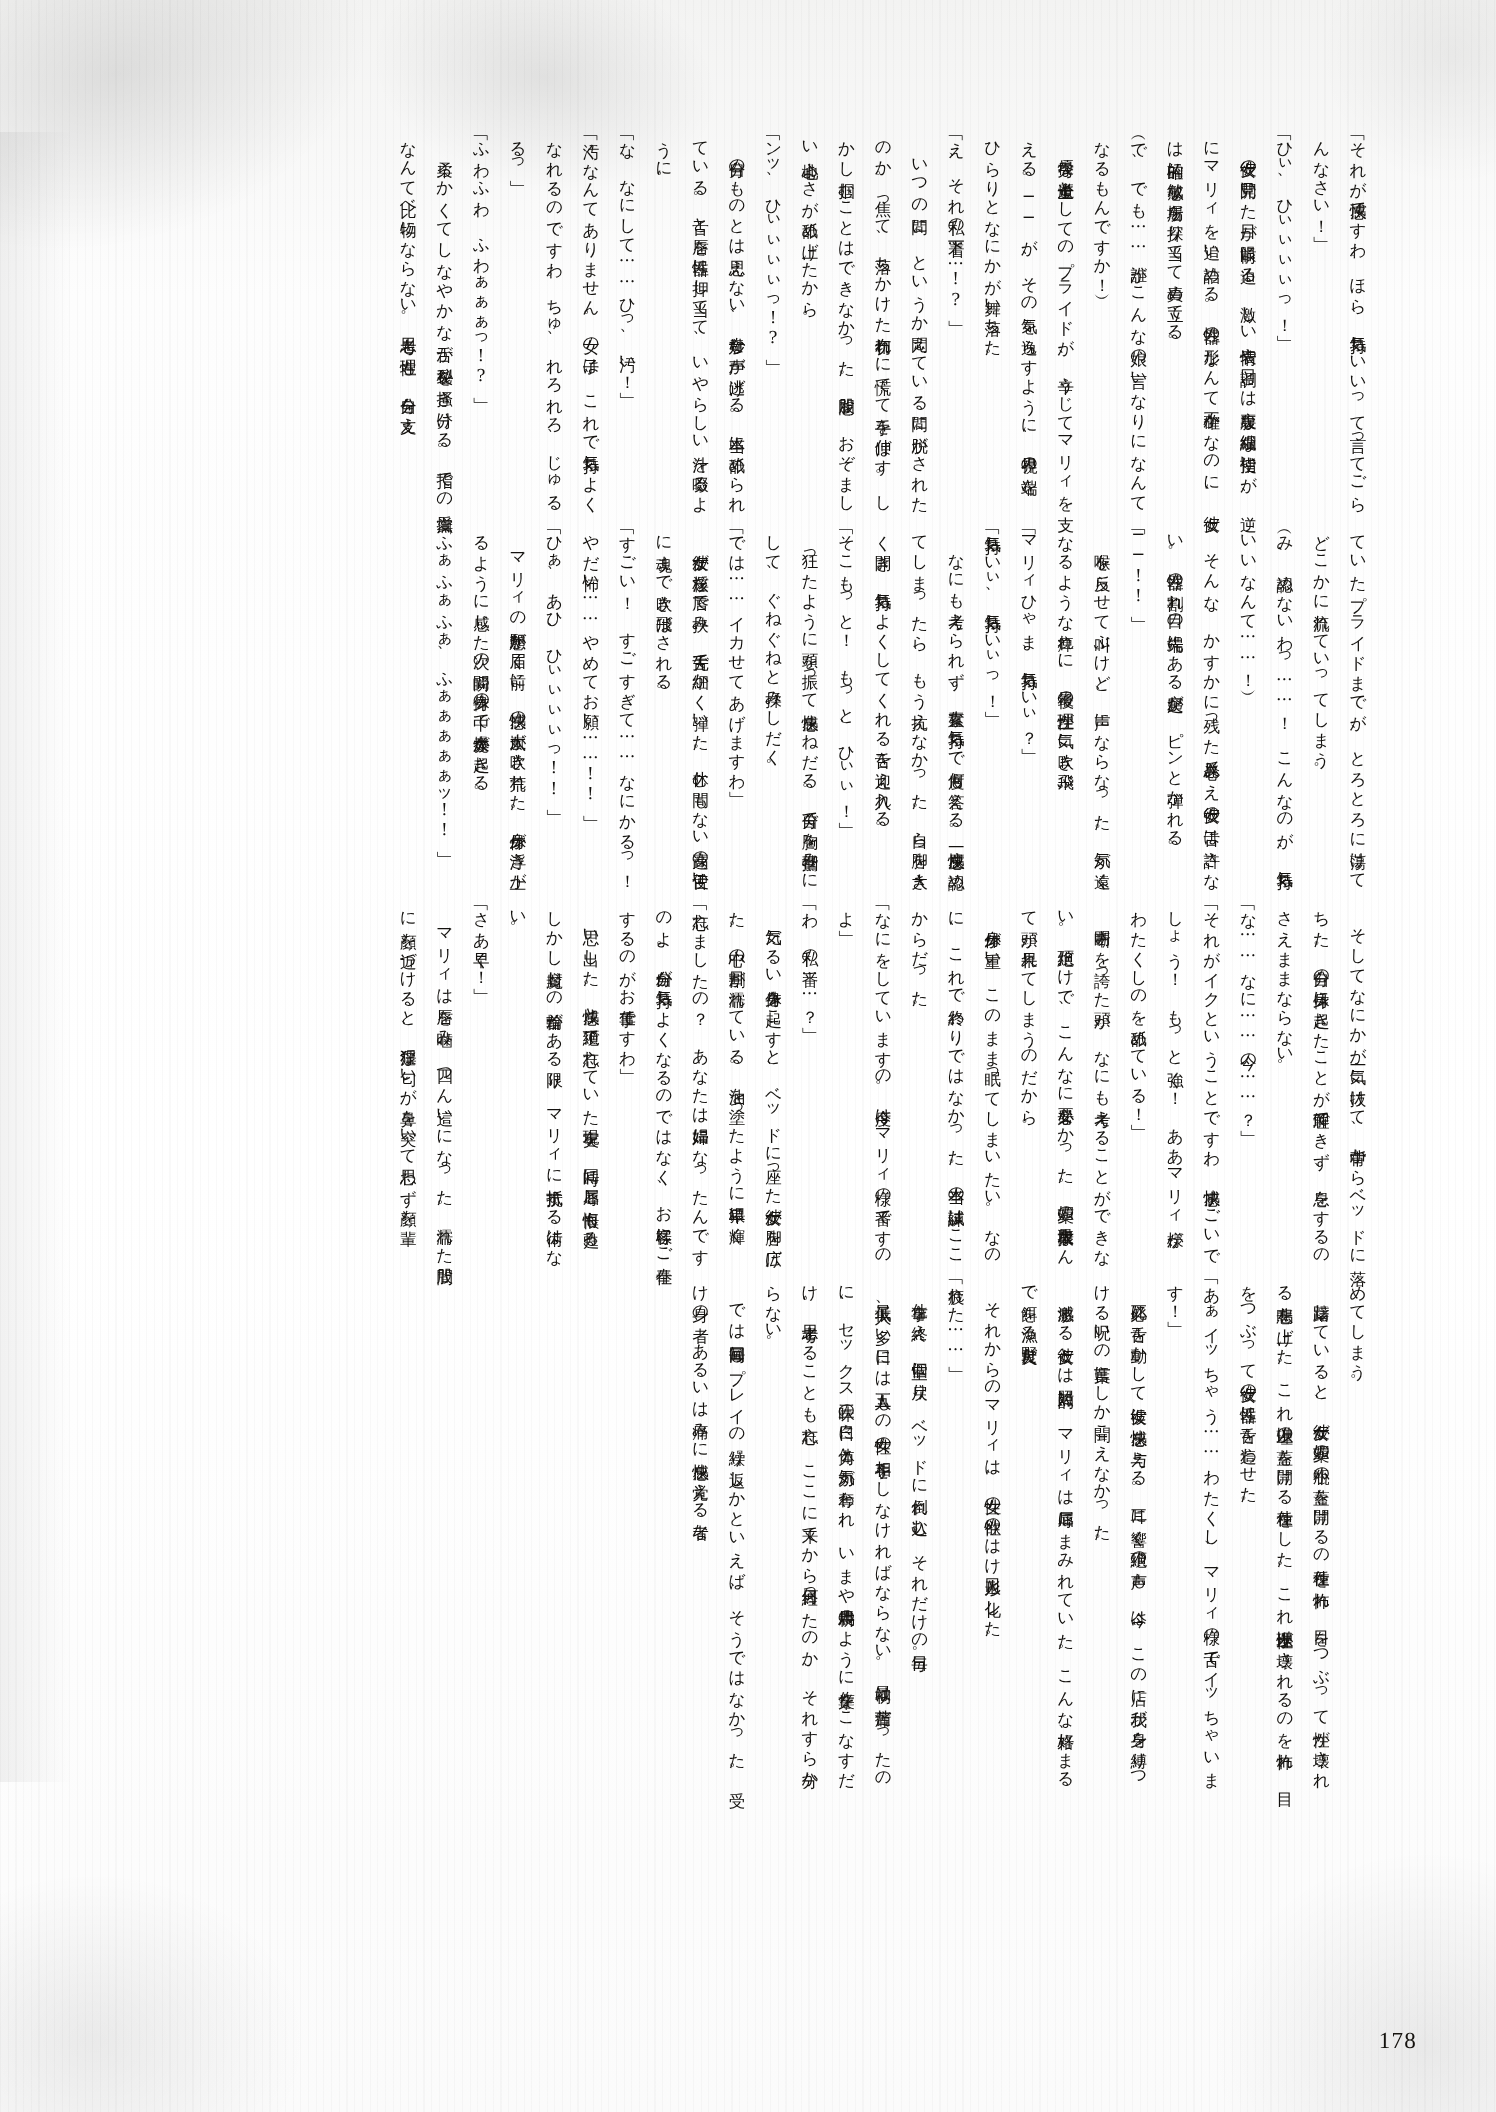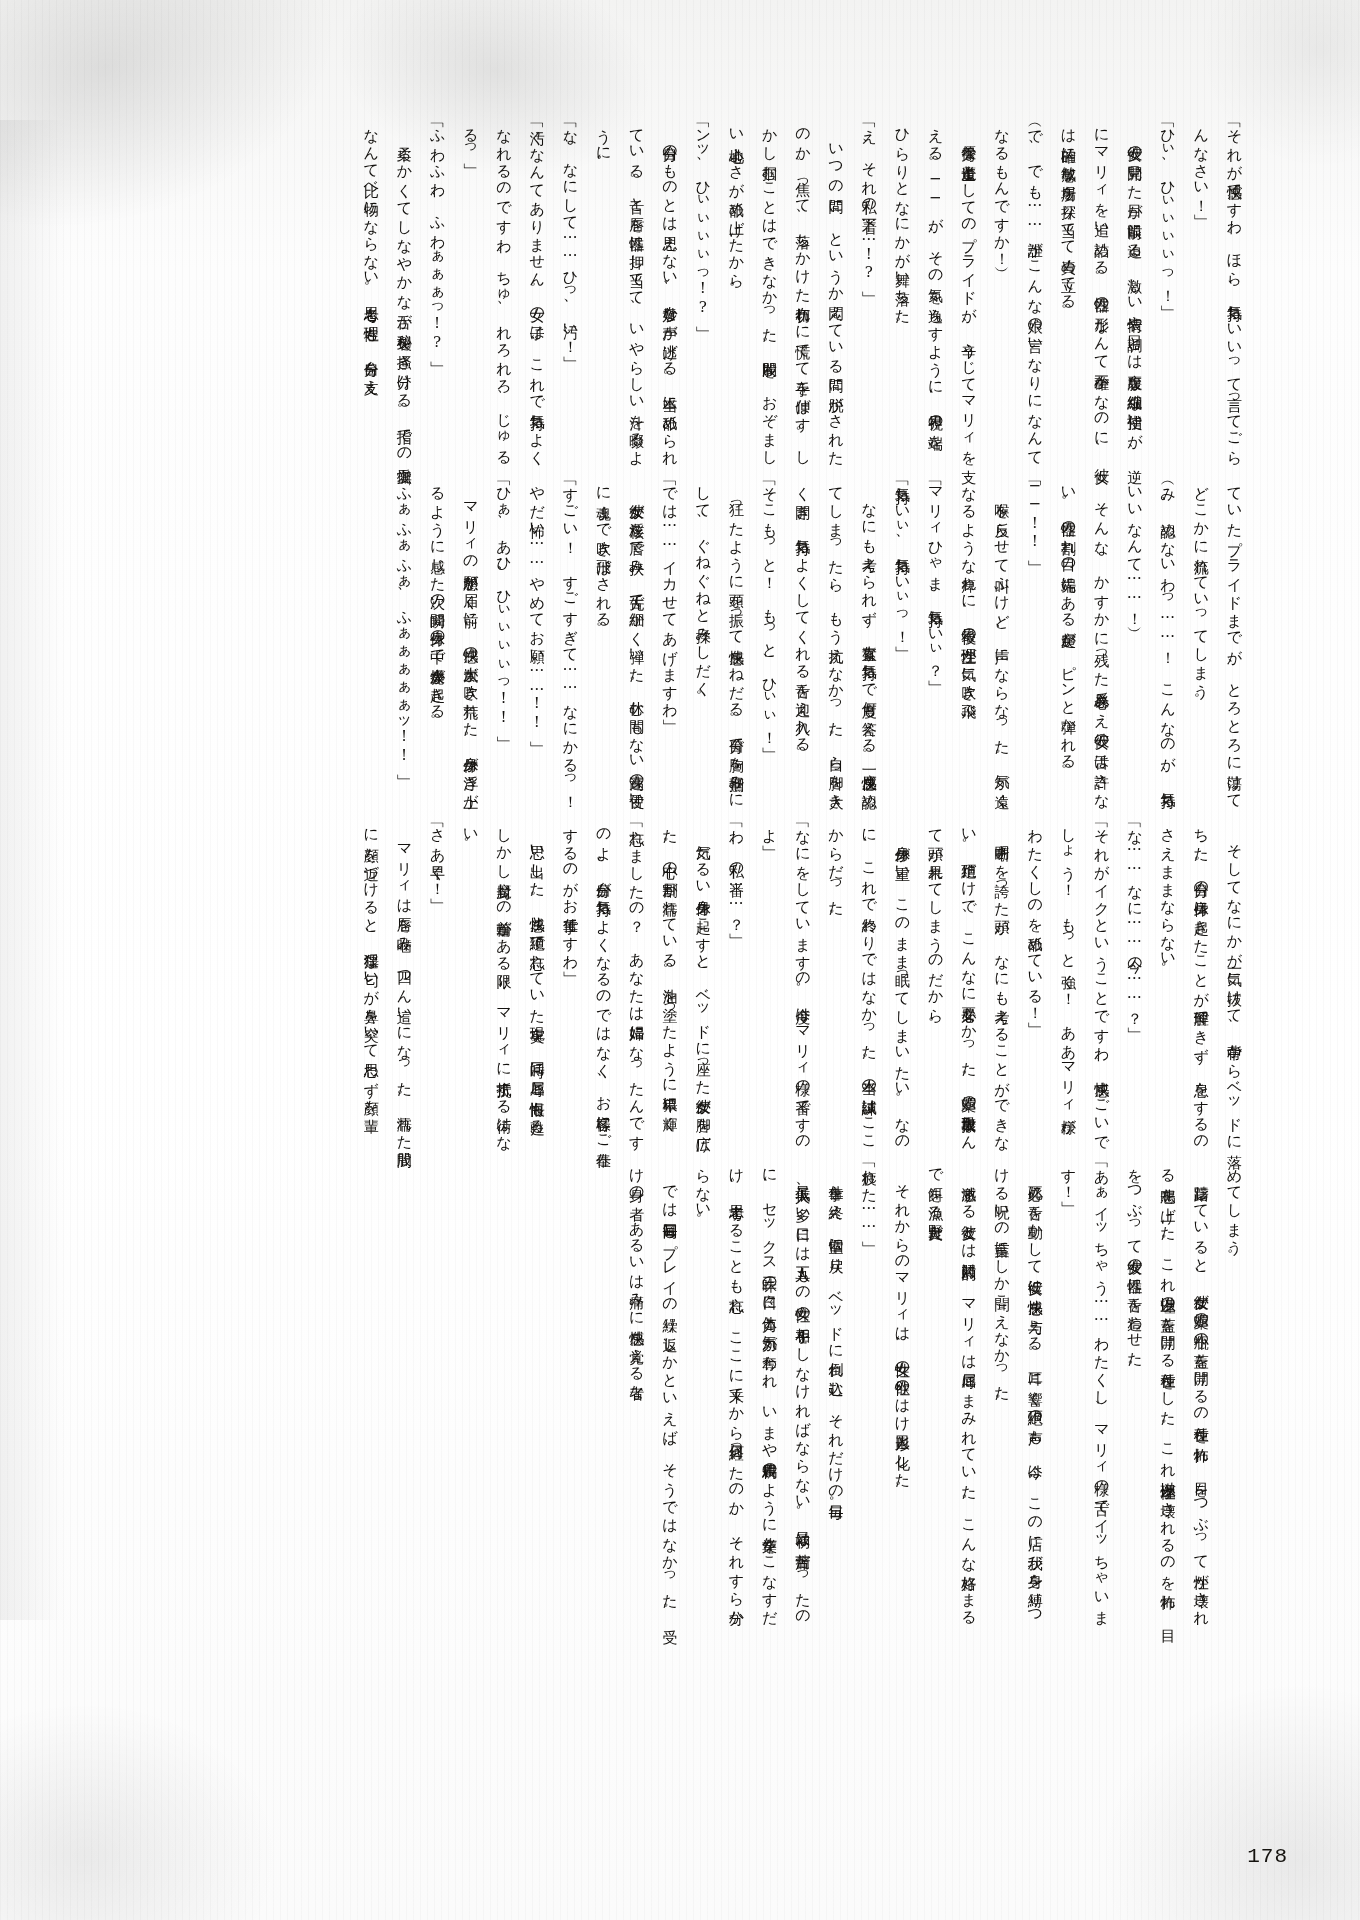--- a/index.html
+++ b/index.html
@@ -106,21 +106,21 @@
     writing-mode: vertical-rl;
     text-orientation: upright;
     white-space: pre-wrap;
     text-align: justify;
   }
 
   .page-number {
     position: absolute;
     right: 72px;
     bottom: 52px;
-    font-family: Liberation Mono, monospace;
+    font-family: Liberation Serif, serif;
     font-size: 21px;
     letter-spacing: 1px;
     color: #15130f;
   }
 </style>
 </head>
 <body>
 
 <div class="page">
   <div class="smudge-top-left"></div>

